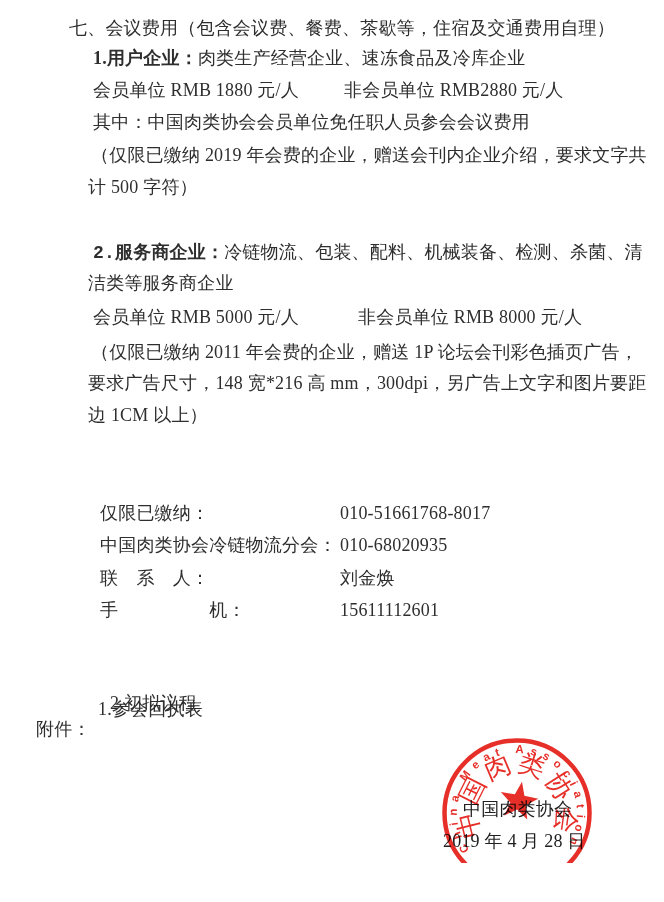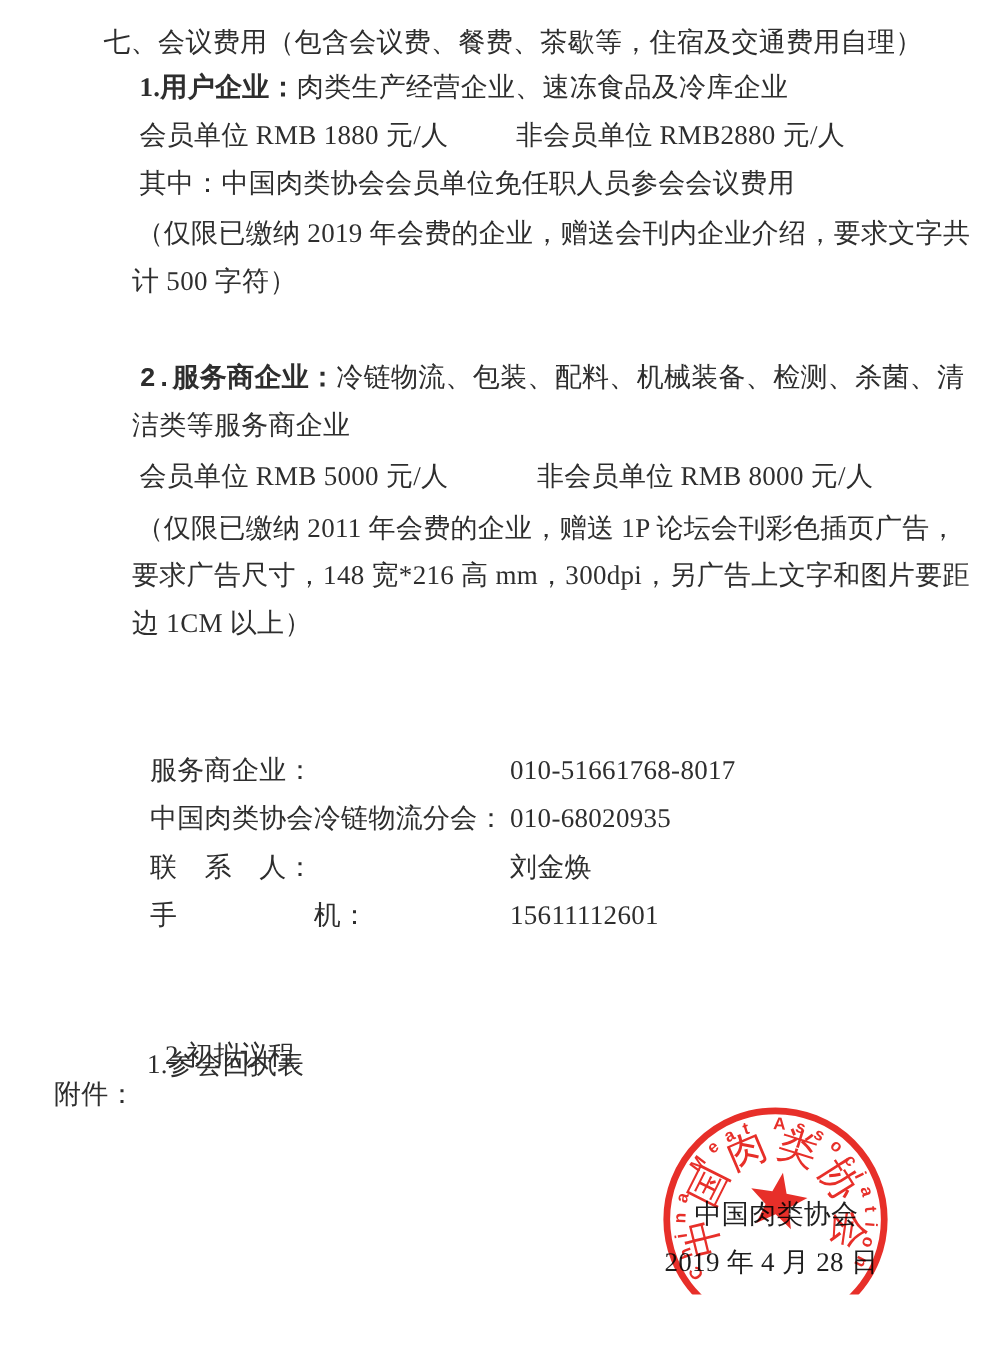--- a/index.html
+++ b/index.html
@@ -70,21 +70,21 @@
 
   <div class="line price2-member">会员单位 RMB 5000 元/人</div>
   <div class="line price2-nonmember">非会员单位 RMB 8000 元/人</div>
 
   <div class="line p2a">（仅限已缴纳 2011 年会费的企业，赠送 1P 论坛会刊彩色插页广告，</div>
   <div class="line p2b">要求广告尺寸，148 宽*216 高 mm，300dpi，另广告上文字和图片要距</div>
   <div class="line p2c">边 1CM 以上）</div>
 
 
   <div>
-    <span class="line c-label crow0">服务商企业：</span>
+    <span class="line c-label crow0">仅限已缴纳：</span>
     <span class="line c-value crow0">010-51661768-8017</span>
   </div>
   <div>
     <span class="line c-label crow1">中国肉类协会冷链物流分会：</span>
     <span class="line c-value crow1">010-68020935</span>
   </div>
   <div>
     <span class="line c-label crow2">联　系　人：</span>
     <span class="line c-value crow2">刘金焕</span>
   </div>

